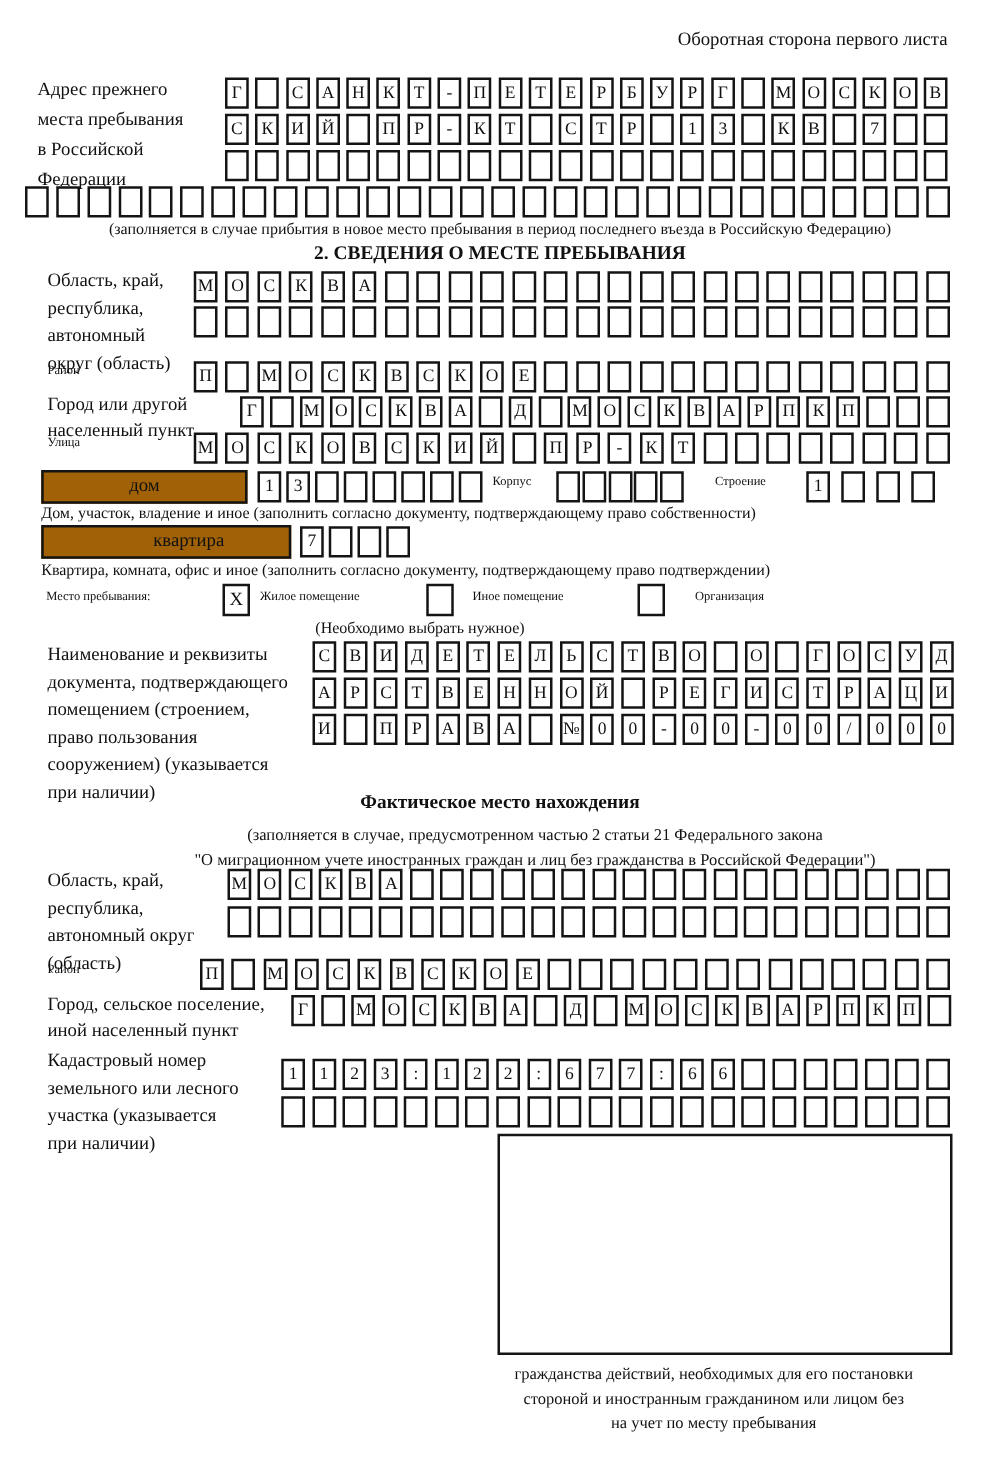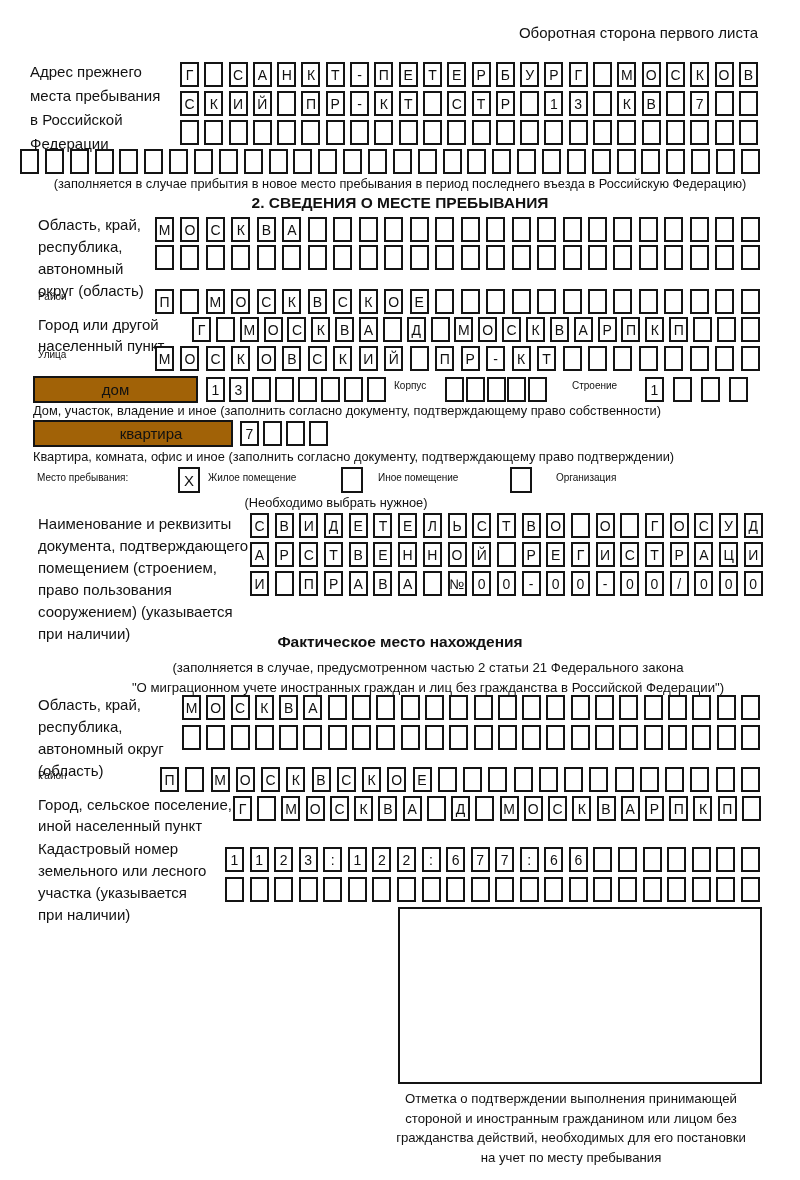--- a/index.html
+++ b/index.html
@@ -1,17 +1,17 @@
 <!DOCTYPE html>
 <html><head>
 <meta charset="utf-8">
 <style>
   html,body{margin:0;padding:0;background:#fff;}
   .sheet{position:relative;width:800px;height:1180px;background:#ffffff;
-         font-family:Liberation Sans, sans-serif;color:#111;overflow:hidden;}
+         font-family:Liberation Serif, serif;color:#111;overflow:hidden;}
   .t-right{position:absolute;top:24px;right:42px;font-size:15px;}
   .lblcol{position:absolute;font-size:15px;}
   .lblcol span{display:block;line-height:24px;}
   .lblcol.lh22 span{line-height:22px;}
   .lblcol.lh21 span{line-height:21px;}
   .cellrow{position:absolute;display:flex;justify-content:space-between;}
   .cell{box-sizing:border-box;flex:0 0 19px;width:19px;height:25px;border:2px solid #141414;
         display:flex;align-items:center;justify-content:center;
         font-size:14px;background:#fff;}
   .cb{box-sizing:border-box;position:absolute;width:22px;height:26px;border:2px solid #141414;
@@ -594,19 +594,18 @@
       <div class="cell"></div>
       <div class="cell"></div>
       <div class="cell"></div>
       <div class="cell"></div>
       <div class="cell"></div>
       <div class="cell"></div>
     </div>
 
   <div class="stamp" style="left:398px;top:907px;width:364px;height:177px;"></div>
   <div class="note center notelines" style="left:366px;top:1089px;width:410px;font-size:13.2px;">
-    <span>Отметка о подтверждении выполнения принимающей</span>
+    <span>гражданства действий, необходимых для его постановки</span>
     <span>стороной и иностранным гражданином или лицом без</span>
-    <span>гражданства действий, необходимых для его постановки</span>
     <span>на учет по месту пребывания</span>
   </div>
 
 </div>
 
 </body></html>

